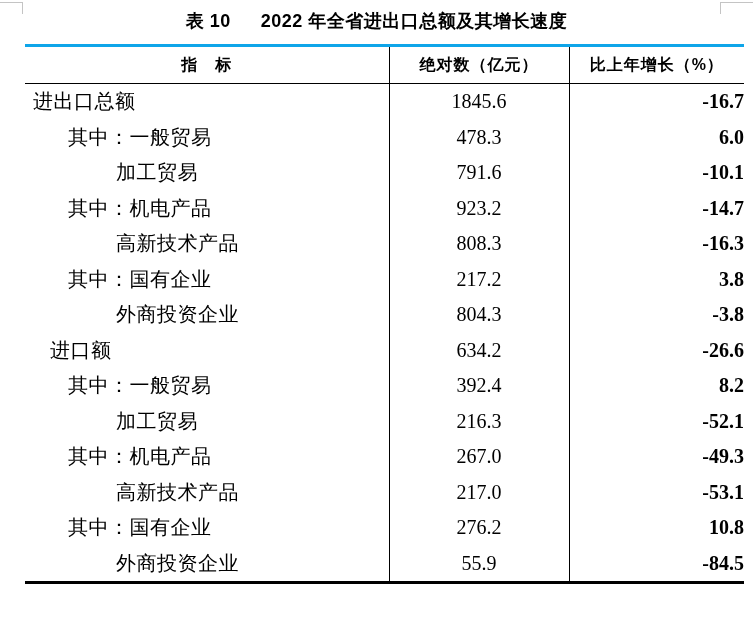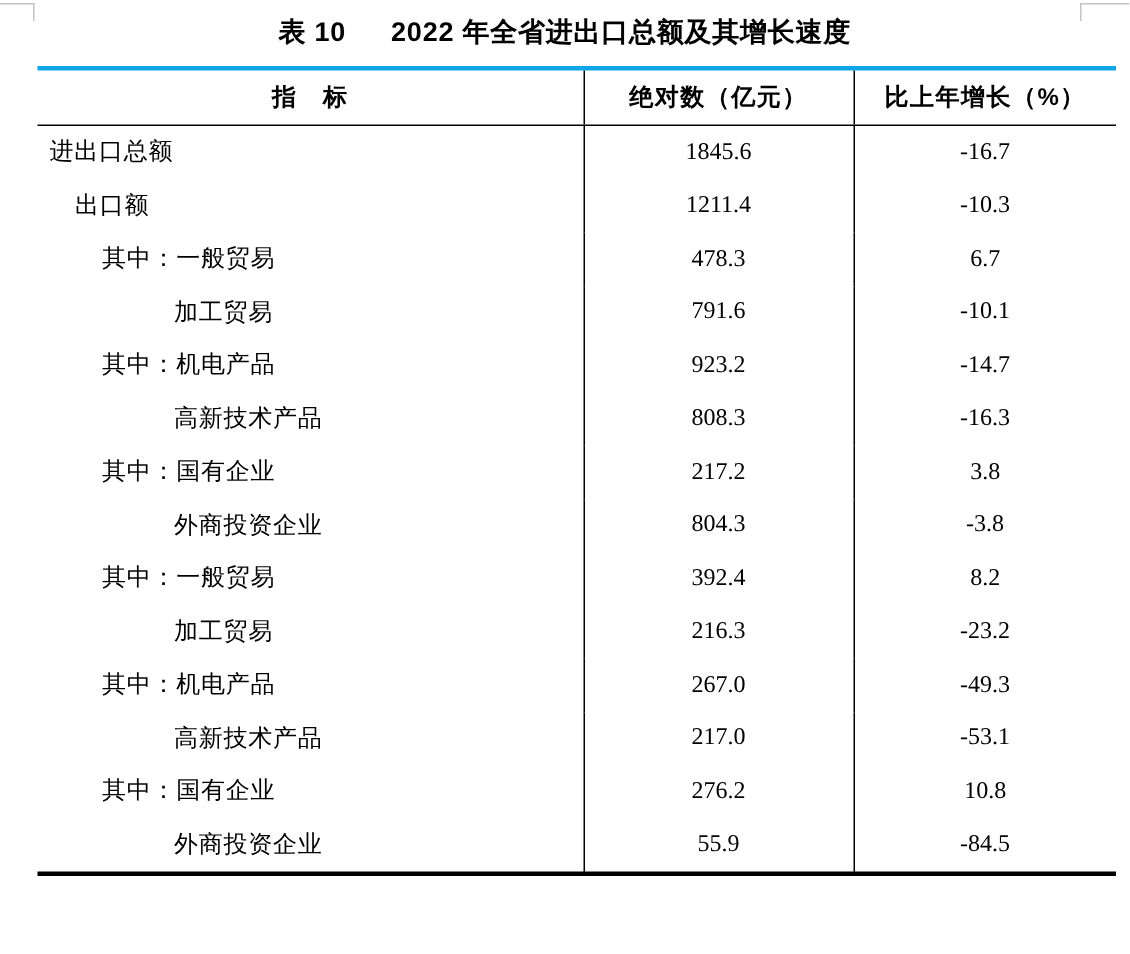--- a/index.html
+++ b/index.html
@@ -47,29 +47,29 @@
     text-align: center;
     vertical-align: middle;
     height: 36px;
     border-bottom: 1.5px solid #000;
     padding: 0;
     letter-spacing: 1px;
   }
   .stat-table th + th, .stat-table td + td { border-left: 1.5px solid #000; }
 
   .stat-table tbody td {
-    font-size: 16px;
+    font-size: 20px;
     height: 35.5px;
     vertical-align: middle;
     padding: 0;
     white-space: nowrap;
   }
   td.c-label  { text-align: left; letter-spacing: 0.5px; }
   td.c-abs    { text-align: center; padding-right: 53px; }
-  td.c-growth { text-align: center; padding-right: 54px; }
+  td.c-growth { text-align: right; padding-right: 54px; font-weight: bold; }
 
   td.c-label.lv0 { padding-left: 8px;  }
   td.c-label.lv1 { padding-left: 25px; }
   td.c-label.lv2 { padding-left: 43px; }
   td.c-label.lv3 { padding-left: 91px; }
 </style>
 </head>
 <body>
 
 <div class="crop-mark left"></div>
@@ -92,30 +92,25 @@
       <th>比上年增长（%）</th>
     </tr>
   </thead>
   <tbody id="tbody">
   <tr>
     <td class="c-label lv0">进出口总额</td>
     <td class="c-abs">1845.6</td>
     <td class="c-growth">-16.7</td>
   </tr>
 
-  <tr>
-    <td class="c-label lv1">出口额</td>
-    <td class="c-abs">1211.4</td>
-    <td class="c-growth">-10.3</td>
-  </tr>
 
   <tr>
     <td class="c-label lv2">其中：一般贸易</td>
     <td class="c-abs">478.3</td>
-    <td class="c-growth">6.7</td>
+    <td class="c-growth">6.0</td>
   </tr>
 
   <tr>
     <td class="c-label lv3">加工贸易</td>
     <td class="c-abs">791.6</td>
     <td class="c-growth">-10.1</td>
   </tr>
 
   <tr>
     <td class="c-label lv2">其中：机电产品</td>
@@ -134,31 +129,36 @@
     <td class="c-abs">217.2</td>
     <td class="c-growth">3.8</td>
   </tr>
 
   <tr>
     <td class="c-label lv3">外商投资企业</td>
     <td class="c-abs">804.3</td>
     <td class="c-growth">-3.8</td>
   </tr>
 
+  <tr>
+    <td class="c-label lv1">进口额</td>
+    <td class="c-abs">634.2</td>
+    <td class="c-growth">-26.6</td>
+  </tr>
 
   <tr>
     <td class="c-label lv2">其中：一般贸易</td>
     <td class="c-abs">392.4</td>
     <td class="c-growth">8.2</td>
   </tr>
 
   <tr>
     <td class="c-label lv3">加工贸易</td>
     <td class="c-abs">216.3</td>
-    <td class="c-growth">-23.2</td>
+    <td class="c-growth">-52.1</td>
   </tr>
 
   <tr>
     <td class="c-label lv2">其中：机电产品</td>
     <td class="c-abs">267.0</td>
     <td class="c-growth">-49.3</td>
   </tr>
 
   <tr>
     <td class="c-label lv3">高新技术产品</td>

